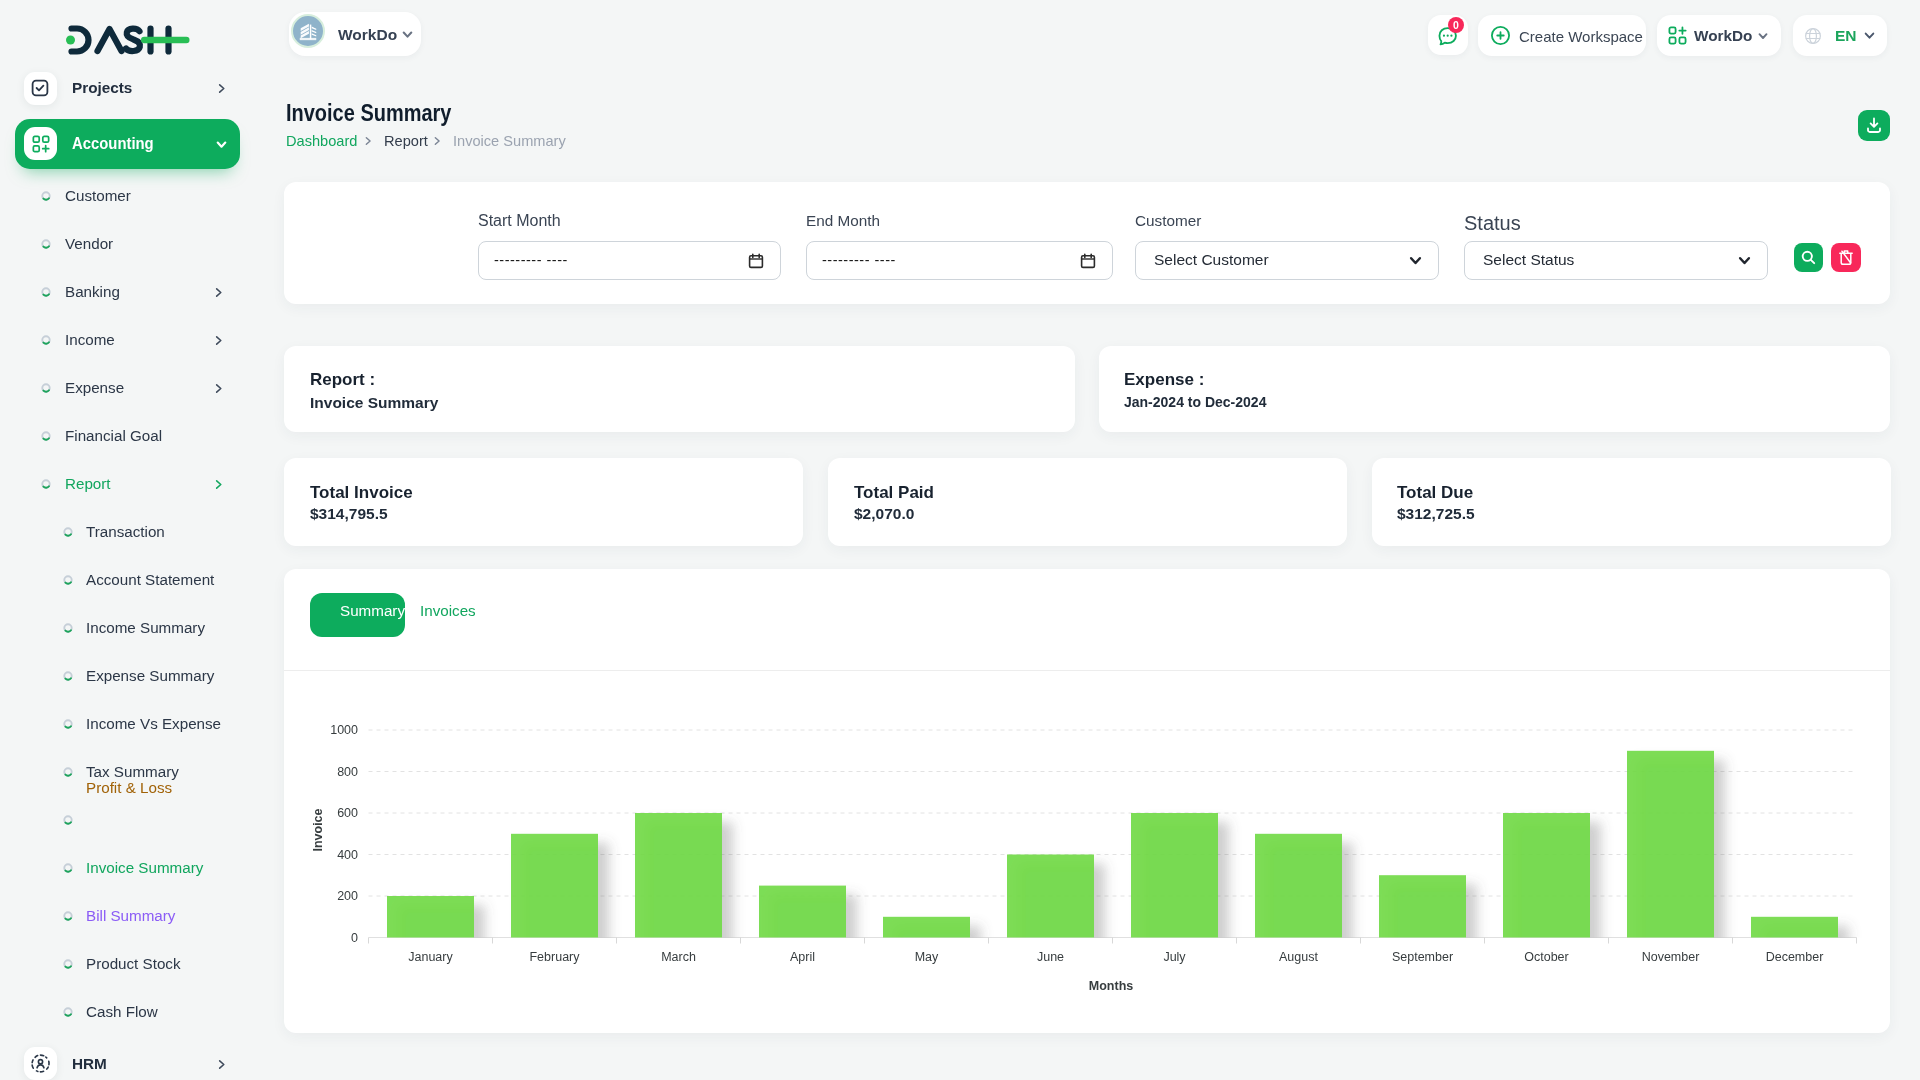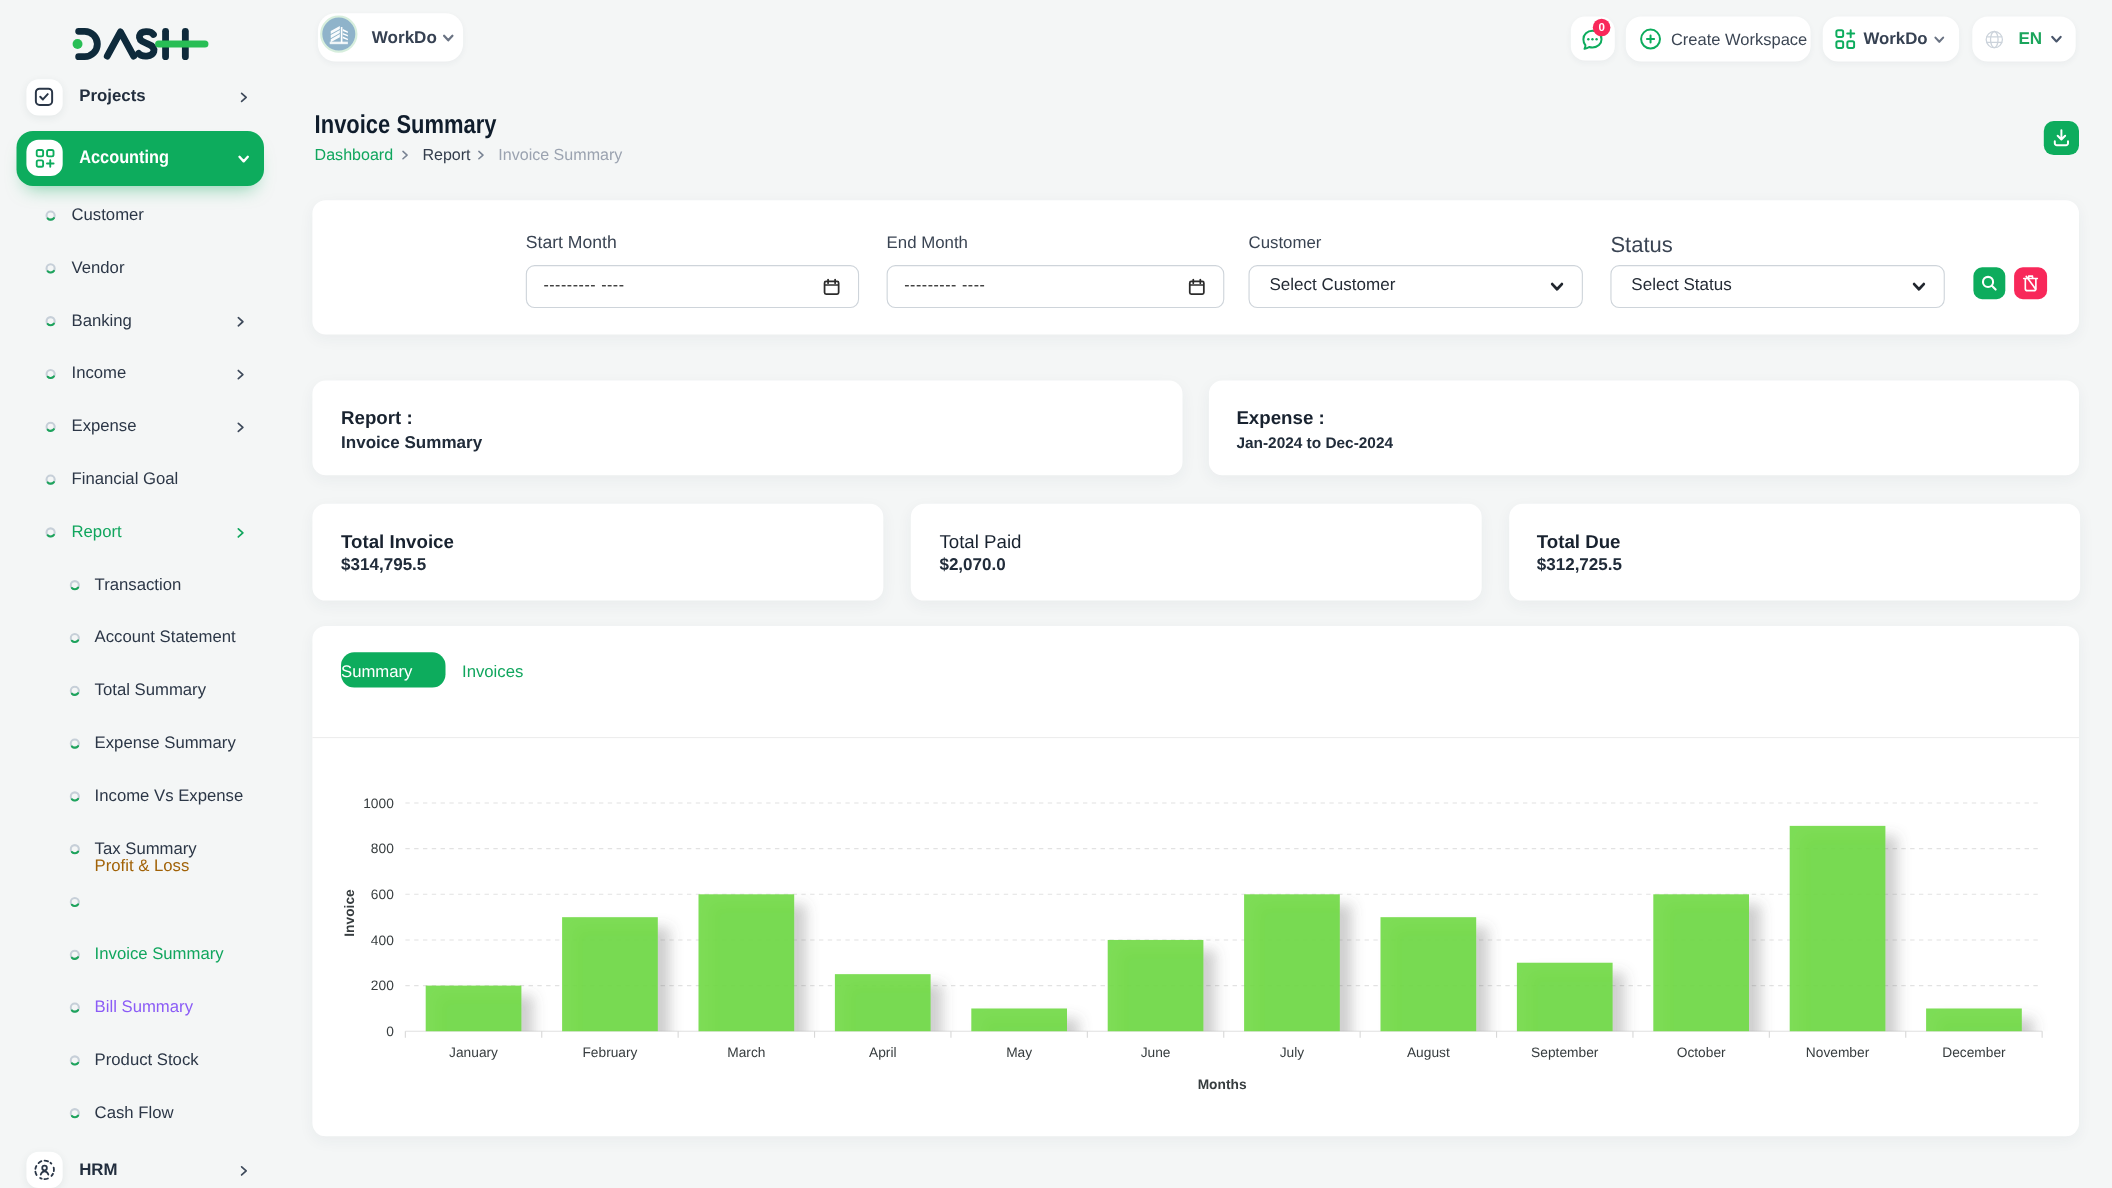--- a/index.html
+++ b/index.html
@@ -157,21 +157,21 @@
 <div class="sideitem lvl" style="left:86px;top:522.5px;color:#2c3747">Transaction</div>
 <svg style="position:absolute;left:63px;top:574.5px" width="10" height="10" viewBox="0 0 10 10">
 <circle cx="5" cy="5" r="3.7" fill="none" stroke="#c6cfd8" stroke-width="1.9"></circle>
 <path d="M 2.4 7.6 A 3.7 3.7 0 0 0 8 7.2" fill="none" stroke="#1da45c" stroke-width="1.9" stroke-linecap="round"></path>
 </svg>
 <div class="sideitem lvl" style="left:86px;top:570.5px;color:#2c3747">Account Statement</div>
 <svg style="position:absolute;left:63px;top:622.5px" width="10" height="10" viewBox="0 0 10 10">
 <circle cx="5" cy="5" r="3.7" fill="none" stroke="#c6cfd8" stroke-width="1.9"></circle>
 <path d="M 2.4 7.6 A 3.7 3.7 0 0 0 8 7.2" fill="none" stroke="#1da45c" stroke-width="1.9" stroke-linecap="round"></path>
 </svg>
-<div class="sideitem lvl" style="left:86px;top:618.5px;color:#2c3747">Total Summary</div>
+<div class="sideitem lvl" style="left:86px;top:618.5px;color:#2c3747">Income Summary</div>
 <svg style="position:absolute;left:63px;top:670.5px" width="10" height="10" viewBox="0 0 10 10">
 <circle cx="5" cy="5" r="3.7" fill="none" stroke="#c6cfd8" stroke-width="1.9"></circle>
 <path d="M 2.4 7.6 A 3.7 3.7 0 0 0 8 7.2" fill="none" stroke="#1da45c" stroke-width="1.9" stroke-linecap="round"></path>
 </svg>
 <div class="sideitem lvl" style="left:86px;top:666.5px;color:#2c3747">Expense Summary</div>
 <svg style="position:absolute;left:63px;top:718.5px" width="10" height="10" viewBox="0 0 10 10">
 <circle cx="5" cy="5" r="3.7" fill="none" stroke="#c6cfd8" stroke-width="1.9"></circle>
 <path d="M 2.4 7.6 A 3.7 3.7 0 0 0 8 7.2" fill="none" stroke="#1da45c" stroke-width="1.9" stroke-linecap="round"></path>
 </svg>
 <div class="sideitem lvl" style="left:86px;top:714.5px;color:#2c3747">Income Vs Expense</div>
@@ -279,27 +279,27 @@
 <div class="card" style="left:283.5px;top:346px;width:791px;height:86px"></div>
 <div class="abs" style="left:310px;top:370px;font-size:17px;font-weight:700;color:#18222f">Report :</div>
 <div class="abs" style="left:310px;top:394px;font-size:15.5px;font-weight:700;color:#212c3a">Invoice Summary</div>
 <div class="card" style="left:1098.5px;top:346px;width:791px;height:86px"></div>
 <div class="abs" style="left:1124px;top:370px;font-size:17px;font-weight:700;color:#18222f">Expense :</div>
 <div class="abs" style="left:1124px;top:394px;font-size:14px;font-weight:700;color:#212c3a">Jan-2024 to Dec-2024</div>
 <div class="card" style="left:283.5px;top:458px;width:519px;height:88px"></div>
 <div class="abs" style="left:310px;top:483px;font-size:17px;font-weight:700;color:#18222f">Total Invoice</div>
 <div class="abs" style="left:310px;top:505px;font-size:15.5px;font-weight:700;color:#212c3a">$314,795.5</div>
 <div class="card" style="left:827.5px;top:458px;width:519px;height:88px"></div>
-<div class="abs" style="left:854px;top:483px;font-size:17px;font-weight:400;color:#18222f">Total Paid</div>
+<div class="abs" style="left:854px;top:483px;font-size:17px;font-weight:700;color:#18222f">Total Paid</div>
 <div class="abs" style="left:854px;top:505px;font-size:15.5px;font-weight:700;color:#212c3a">$2,070.0</div>
 <div class="card" style="left:1371.5px;top:458px;width:519px;height:88px"></div>
 <div class="abs" style="left:1397px;top:483px;font-size:17px;font-weight:700;color:#18222f">Total Due</div>
 <div class="abs" style="left:1397px;top:505px;font-size:15.5px;font-weight:700;color:#212c3a">$312,725.5</div>
 <div class="card" style="left:283.5px;top:569px;width:1606.5px;height:464px"></div>
-<div class="abs" style="left:310px;top:593px;width:95px;height:32px;background:#0DAC5D;border-radius:12px;color:#fff;font-size:15.2px;text-align:left;line-height:36px">Summary</div>
+<div class="abs" style="left:310px;top:593px;width:95px;height:44px;background:#0DAC5D;border-radius:12px;color:#fff;font-size:15.2px;text-align:right;line-height:36px">Summary</div>
 <div class="abs" style="left:420px;top:602px;font-size:15.2px;color:#11a65e">Invoices</div>
 <div class="abs" style="left:283.5px;top:670px;width:1606.5px;height:1px;background:#ededed"></div>
 <svg class="abs" style="left:283.5px;top:569px" width="1607" height="464" viewBox="0 0 1607 464">
     <defs>
       <filter id="ds" x="-30%" y="-30%" width="180%" height="180%">
         <feDropShadow dx="11" dy="9" stdDeviation="6" flood-color="#5a5a5a" flood-opacity="0.33"></feDropShadow>
       </filter>
       <clipPath id="clip">
         <rect x="0" y="0" width="1607" height="368.5"></rect>
       </clipPath>

